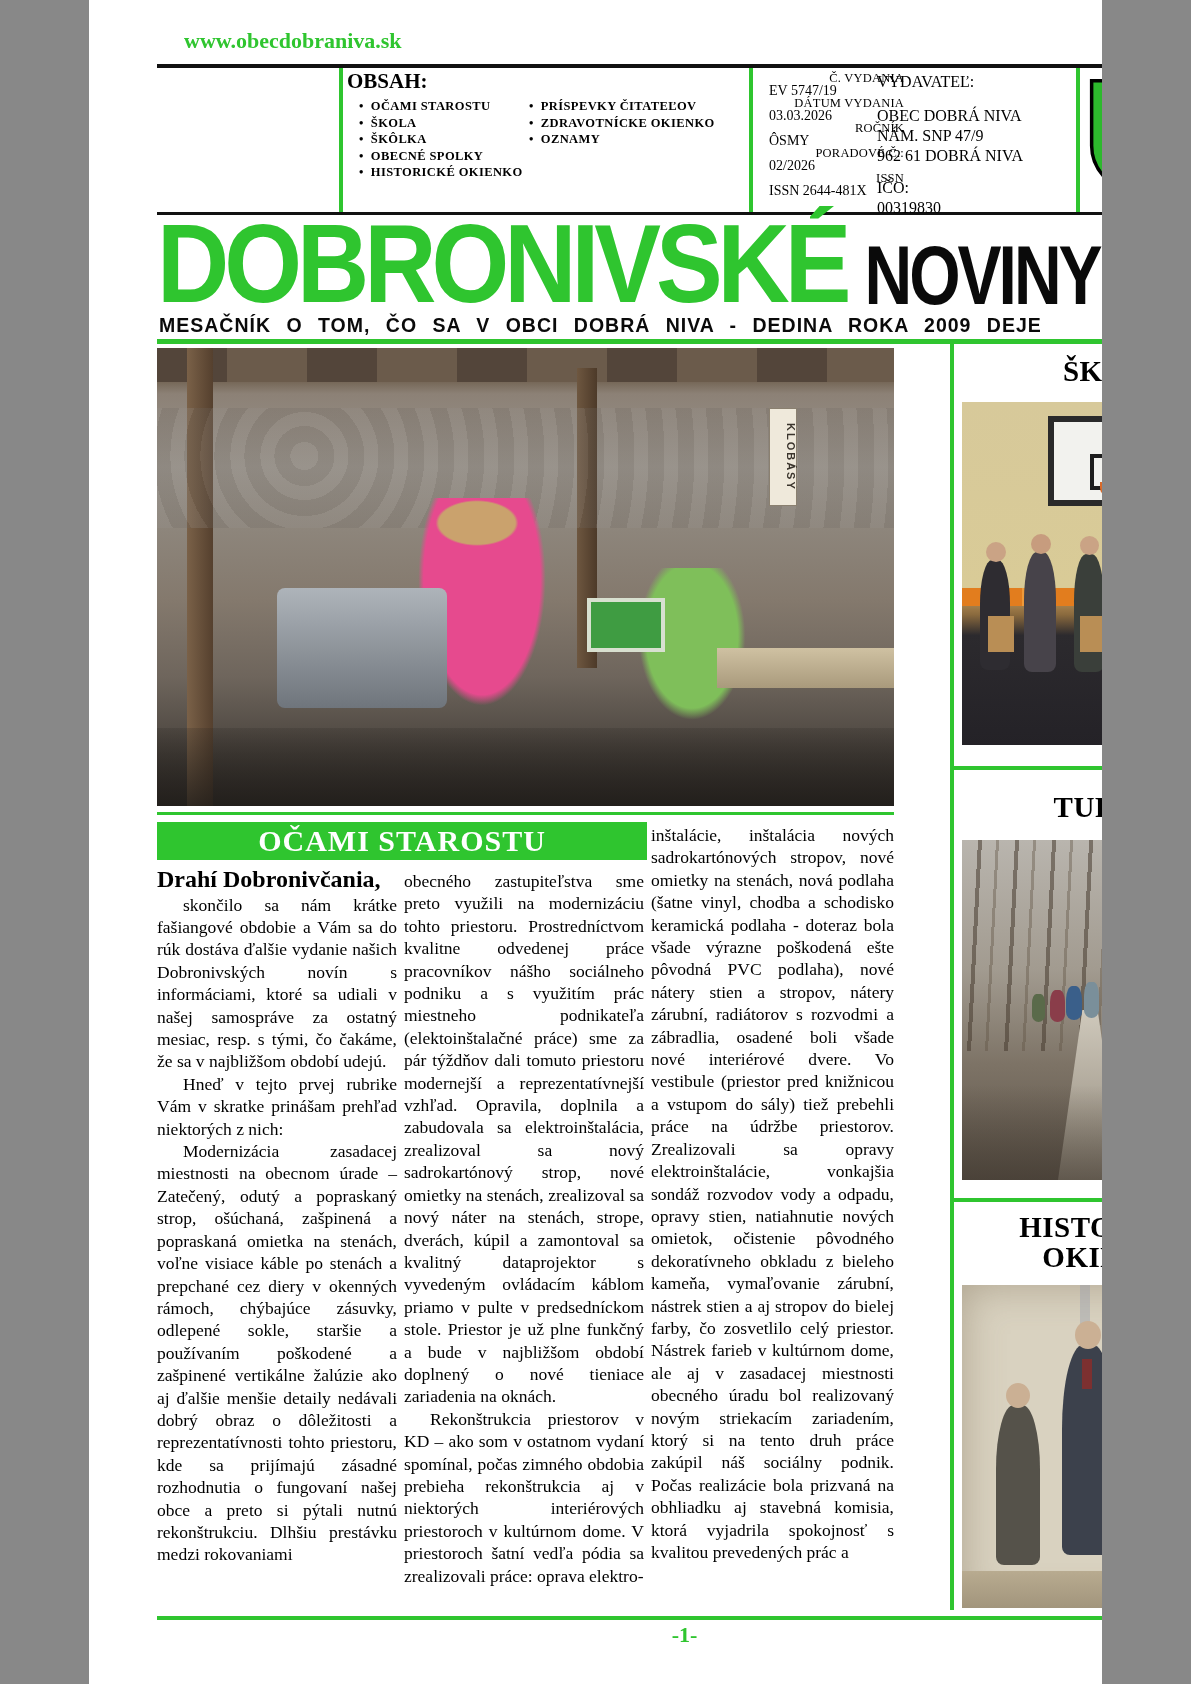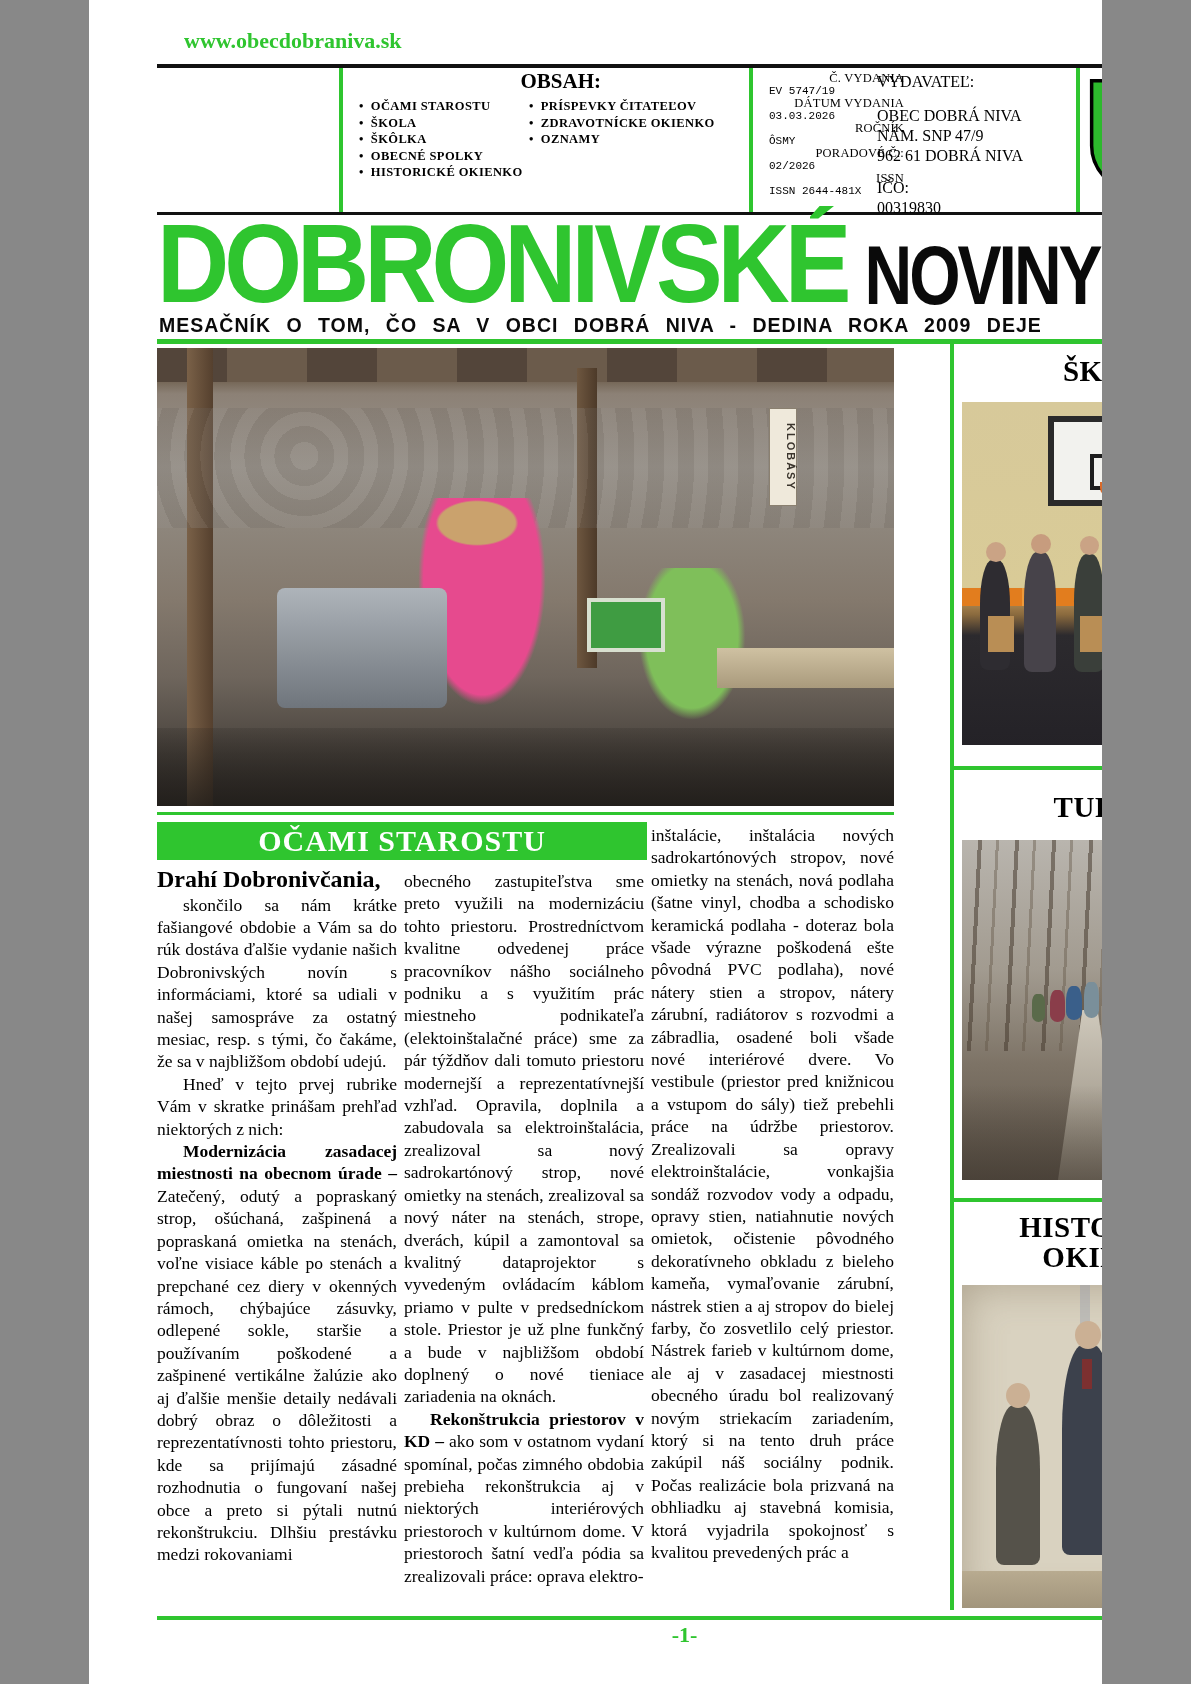--- a/index.html
+++ b/index.html
@@ -7,30 +7,30 @@
         font-family:"Liberation Serif", serif;color:#000;padding-left:35px;}
   
   .website{position:absolute;left:95px;top:30px;font:bold 22px/1 "Liberation Serif",serif;color:#2fc52f;}
   .issue-month{position:absolute;left:858px;top:24px;width:270px;text-align:right;
                font:bold 31px/1 "Liberation Serif",serif;color:#2fc52f;letter-spacing:.5px;}
   .masthead-box{position:absolute;left:68px;top:64px;width:1060px;height:144px;
                 border-top:4px solid #111;border-bottom:3px solid #111;}
   .mb-div{position:absolute;top:0;width:4px;height:100%;background:#2fc52f;}
   .mb-a{position:absolute;left:4px;top:6px;width:178px;font-size:15px;line-height:19.5px;}
   .mb-a .hd{font-weight:bold;font-size:14.5px;letter-spacing:.2px;}
-  .mb-obsah-title{position:absolute;left:204px;top:2px;width:240px;text-align:right;
+  .mb-obsah-title{position:absolute;left:190px;top:2px;width:240px;text-align:left;
                   font:bold 21px/1.1 "Liberation Serif",serif;}
   ul.mb-ul{position:absolute;top:30px;margin:0;padding:0;list-style:none;
            font:bold 12.5px/16.5px "Liberation Serif",serif;letter-spacing:.4px;}
   ul.mb-ul li::before{content:"•";margin-right:7px;}
   .mb-ul1{left:202px;width:170px;}
   .mb-ul2{left:372px;width:215px;}
   .mb-issue{position:absolute;left:612px;top:4px;width:135px;}
   .mb-issue .lab{font-size:12.5px;line-height:13px;letter-spacing:.2px;text-align:right;}
-  .mb-issue .val{font-size:11px;line-height:12px;font-family:Liberation Mono, monospace;}
+  .mb-issue .val{font-size:14px;line-height:12px;}
   .mb-pub{position:absolute;left:720px;top:4px;width:195px;font-size:16px;line-height:20px;}
   .mb-pub .hd{margin-bottom:14px;}
   .mb-pub .gap{height:12px;}
   .mb-shield{position:absolute;left:928px;top:8px;width:118px;height:128px;}
   
   .title-row{position:absolute;left:68px;top:206px;width:1060px;height:108px;
              display:flex;align-items:flex-end;gap:18px;overflow:hidden;}
   .title-green{font:bold 100px/0.92 "Liberation Sans",sans-serif;color:#2fc52f;
                letter-spacing:-5px;display:inline-block;transform:scaleY(1.12);transform-origin:left bottom;}
   .title-black{font:bold 66px/0.92 "Liberation Sans",sans-serif;color:#0a0a0a;
@@ -52,21 +52,21 @@
   .sign-klobasy{position:absolute;left:612px;top:60px;width:26px;height:96px;background:#efe9db;
     border:1px solid #8a8070;color:#3a342c;font:bold 11px/1 "Liberation Sans",sans-serif;
     writing-mode:vertical-rl;text-align:center;letter-spacing:2px;}
   
   .banner{position:absolute;left:68px;top:822px;width:490px;height:38px;background:#2fc52f;
           color:#fff;font:bold 30px/38px "Liberation Serif",serif;text-align:center;letter-spacing:1px;}
   .col{position:absolute;width:240px;font:17.5px/22.4px "Liberation Serif",serif;text-align:justify;}
   .col p{margin:0;}
   .col .ind{text-indent:26px;}
   .salut{font:bold 24px/1.15 "Liberation Serif",serif;margin:0 0 6px 10px;text-align:left;}
-  .lead{font-weight:bold;}
+  .lead{font-weight:normal;}
   
   .side-title{position:absolute;left:865px;width:322px;text-align:center;
               font:bold 29px/1.05 "Liberation Serif",serif;letter-spacing:.5px;}
   .vline{position:absolute;width:4px;background:#2fc52f;}
   
   .footer-num{position:absolute;left:0;top:1624px;width:1191px;text-align:center;
               font:bold 22px/1 "Liberation Serif",serif;color:#2fc52f;}
   
   .fig{position:absolute;border-radius:40% 40% 8px 8px;}
   .head{position:absolute;border-radius:50%;}

